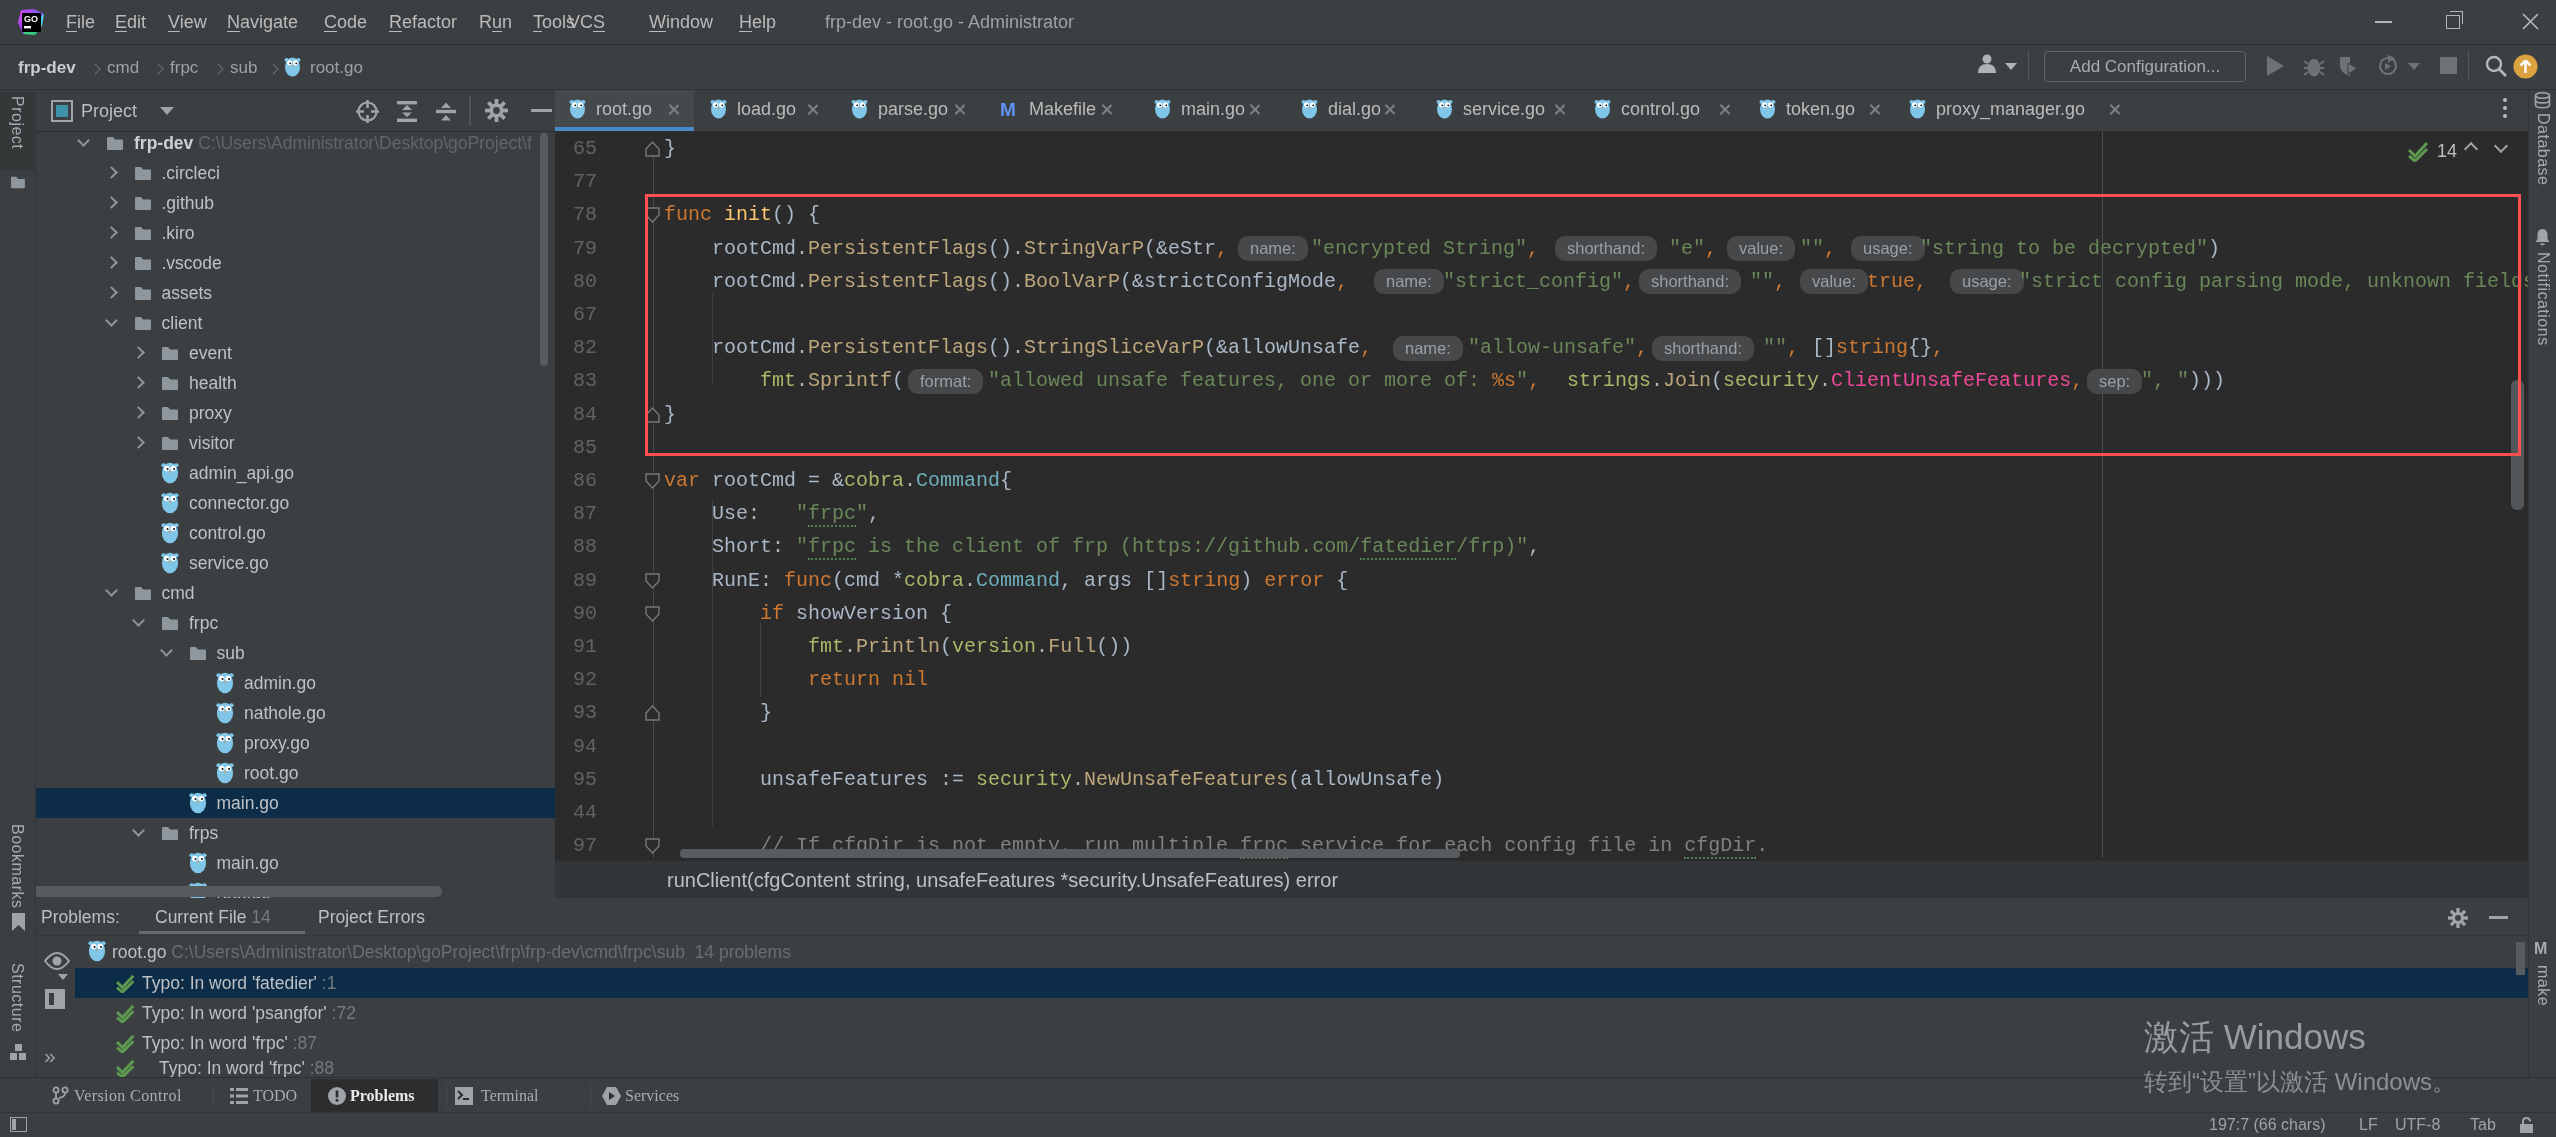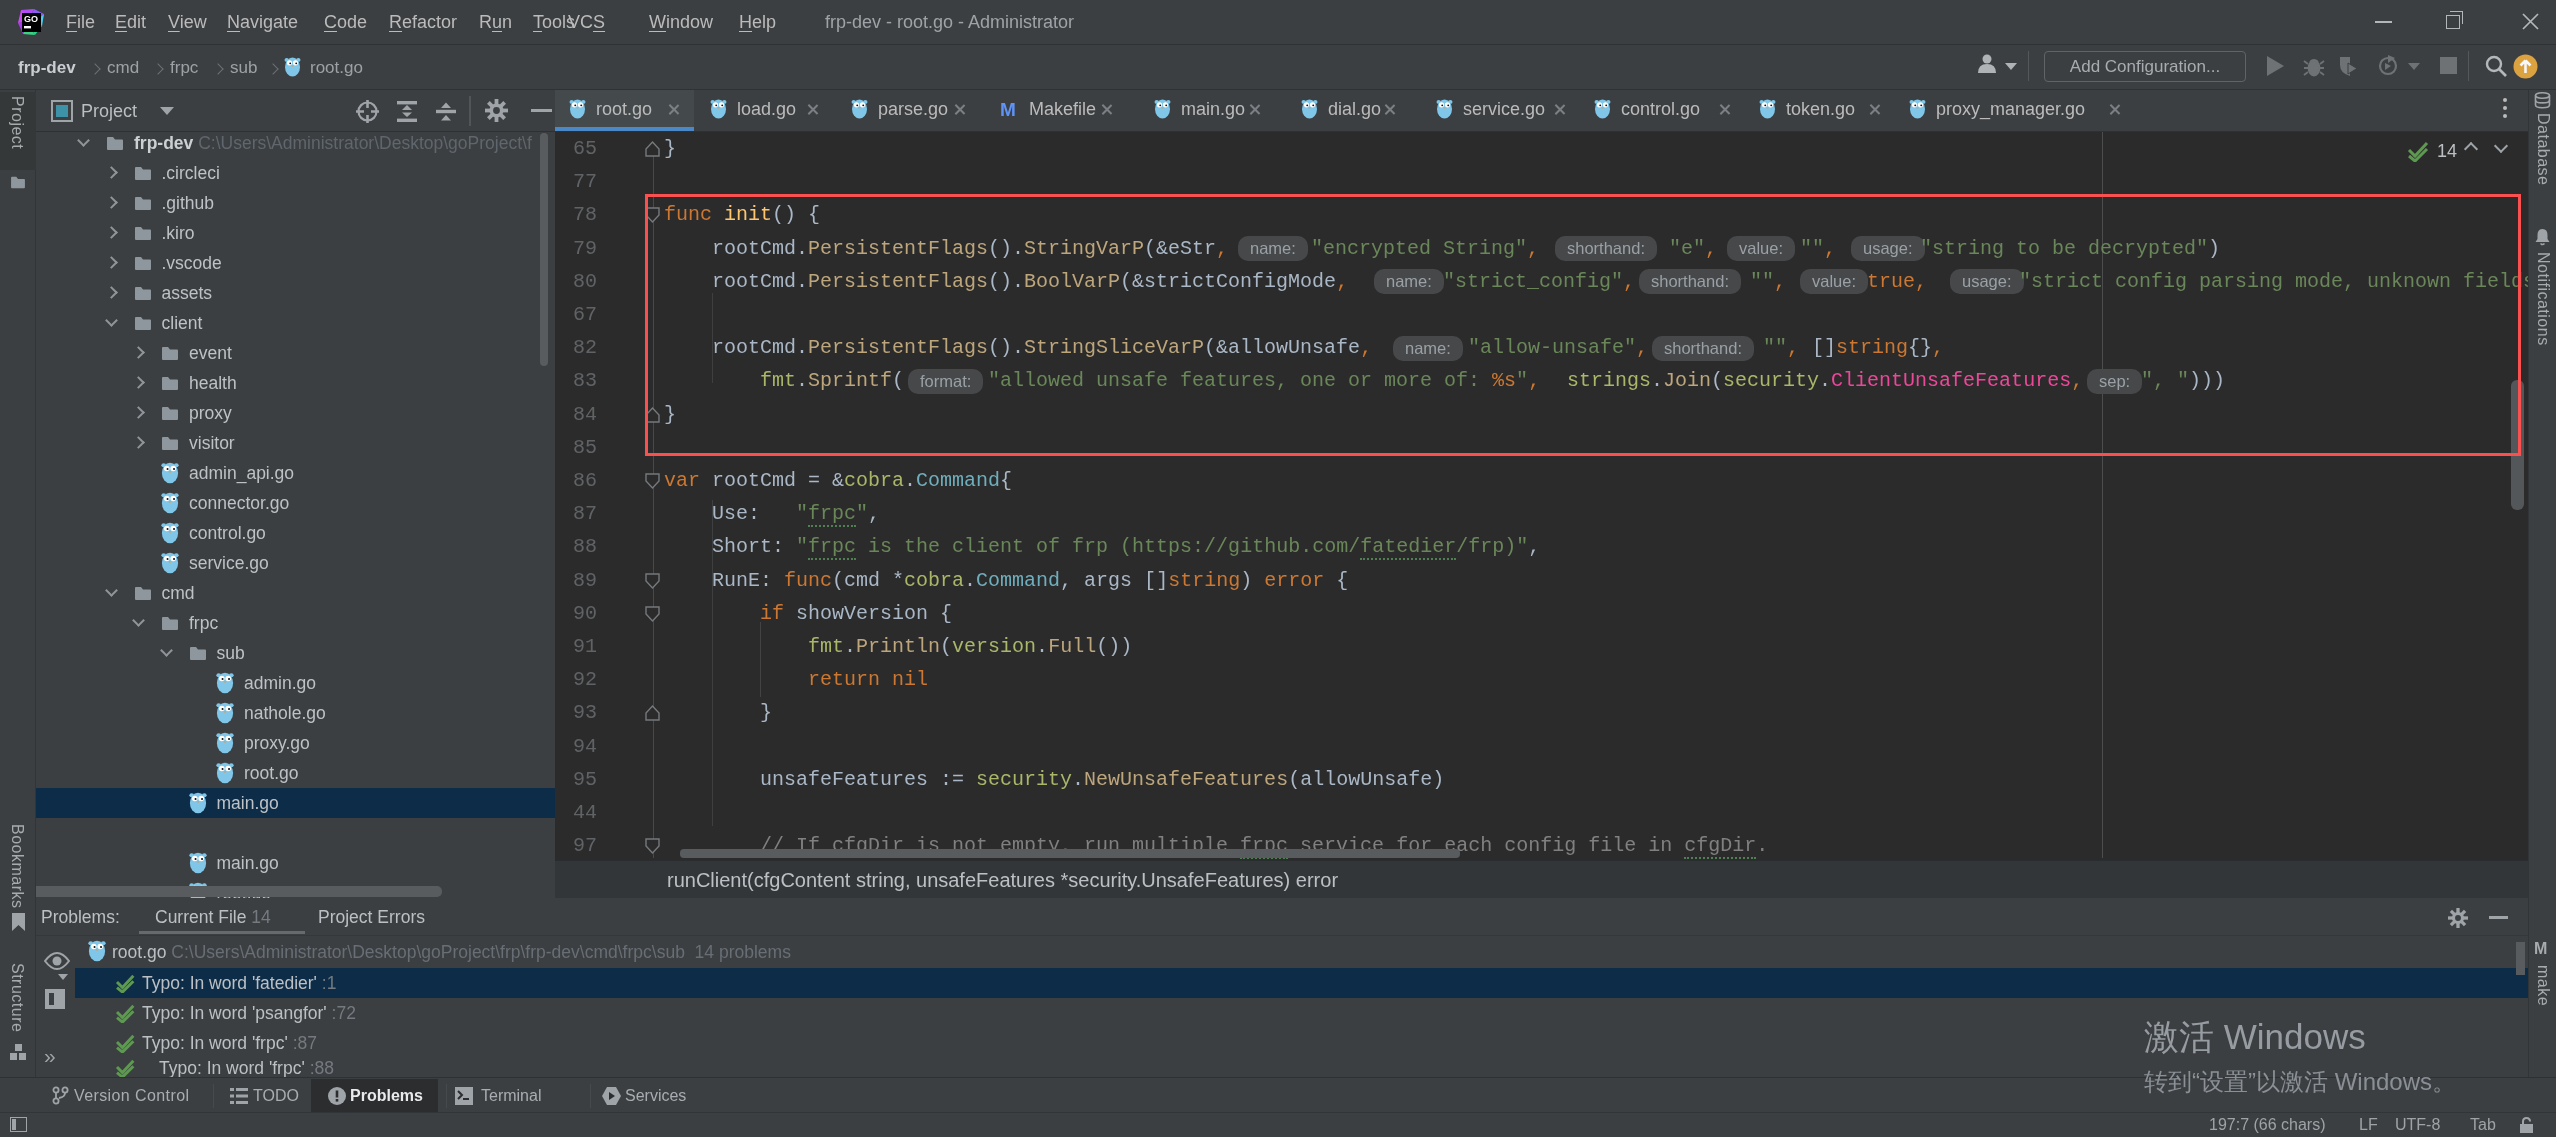--- a/index.html
+++ b/index.html
@@ -53,21 +53,21 @@
   .sq { border-bottom:2px dotted #4e8052; }
   .seg { position:absolute; top:0; white-space:pre; }
   .chipa { position:absolute; top:4.5px; }
 
   
   #problems { left:36px; top:898px; width:2492px; height:179px; background:#3c3f41; overflow:hidden; }
   .prow { position:absolute; height:30px; line-height:30px; font-size:17.5px; color:#bcc0c4; white-space:nowrap; }
   .dim { color:#747a80; }
 
   
-  #twbar { left:0; top:1077px; width:2556px; height:35px; background:#3c3f41; border-top:1px solid #2e3133; }
+  #twbar { left:0; top:1077px; width:2556px; height:35px; background:#3c3f41; border-top:1px solid #2e3133;font-family:Liberation Serif, serif; }
   .twb { position:absolute; top:0; height:35px; line-height:35px; font-size:16px; color:#a9adb1; white-space:nowrap; }
   #statusbar { left:0; top:1112px; width:2556px; height:25px; background:#3c3f41; border-top:1px solid #323537; }
   .st { position:absolute; top:0; height:25px; line-height:24px; font-size:16px; color:#9ea3a7; white-space:nowrap; }
 
   svg { display:block; }
 </style></head>
 <body>
 <div id="page">
 
 <div id="titlebar" class="abs">
@@ -619,20 +619,29 @@
 <ellipse cx="3" cy="3.5" rx="2.6" ry="2.2" fill="#7fc6e8"></ellipse>
 <ellipse cx="17" cy="3.5" rx="2.6" ry="2.2" fill="#7fc6e8"></ellipse>
 <circle cx="6.4" cy="7" r="3.1" fill="#fff"></circle>
             <circle cx="13.6" cy="7" r="3.1" fill="#fff"></circle>
 <circle cx="7.3" cy="7.6" r="1.15" fill="#111"></circle>
             <circle cx="14.5" cy="7.6" r="1.15" fill="#111"></circle>
 <ellipse cx="10" cy="10.6" rx="1.5" ry="1" fill="#c7a67a"></ellipse>
 </svg>
         </span>
         <span class="abs" style="left:180.5px">main.go</span>
+      </div>
+<div class="trow" style="top:686px">
+        <span class="chevD" style="left:98.0px"></span>
+        <span class="abs" style="left:125.0px;top:8px">
+          <svg width="18" height="15" viewBox="0 0 18 15">
+<path d="M1,2 Q1,1 2,1 L7,1 L9,3.4 L16,3.4 Q17,3.4 17,4.4 L17,13 Q17,14 16,14 L2,14 Q1,14 1,13 Z" fill="#8e979e"></path>
+</svg>
+        </span>
+        <span class="abs" style="left:153.0px">frps</span>
       </div>
 <div class="trow" style="top:716px">
         <span class="abs" style="left:152.5px;top:4px">
           <svg width="18" height="22" viewBox="0 0 20 24">
 <ellipse cx="10" cy="12" rx="9" ry="11.5" fill="#7fc6e8"></ellipse>
 <ellipse cx="3" cy="3.5" rx="2.6" ry="2.2" fill="#7fc6e8"></ellipse>
 <ellipse cx="17" cy="3.5" rx="2.6" ry="2.2" fill="#7fc6e8"></ellipse>
 <circle cx="6.4" cy="7" r="3.1" fill="#fff"></circle>
             <circle cx="13.6" cy="7" r="3.1" fill="#fff"></circle>
 <circle cx="7.3" cy="7.6" r="1.15" fill="#111"></circle>

